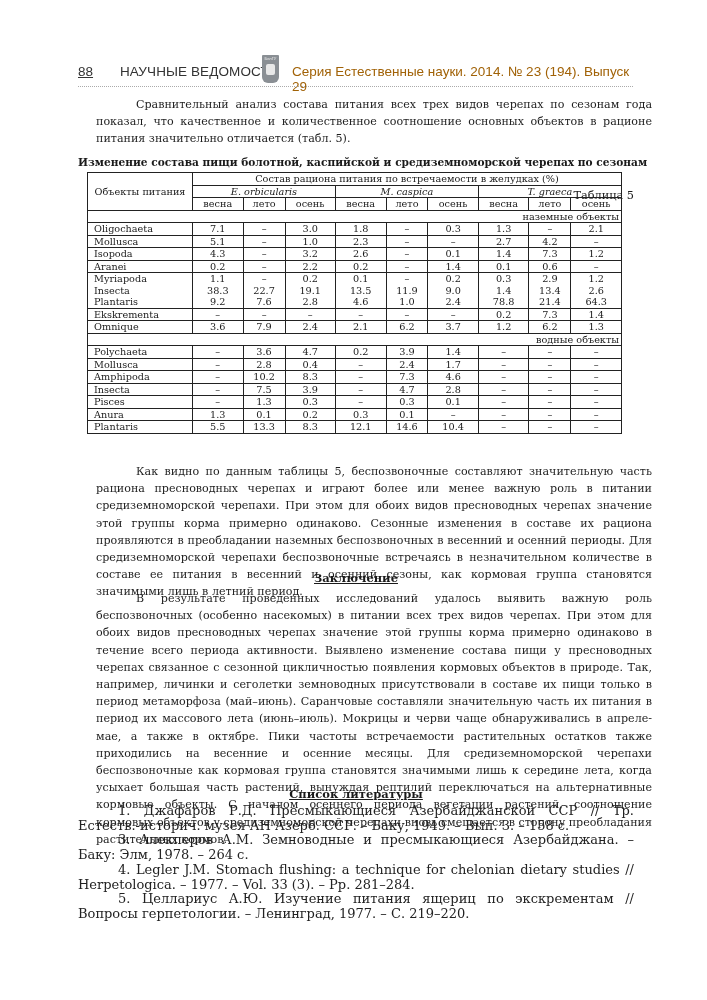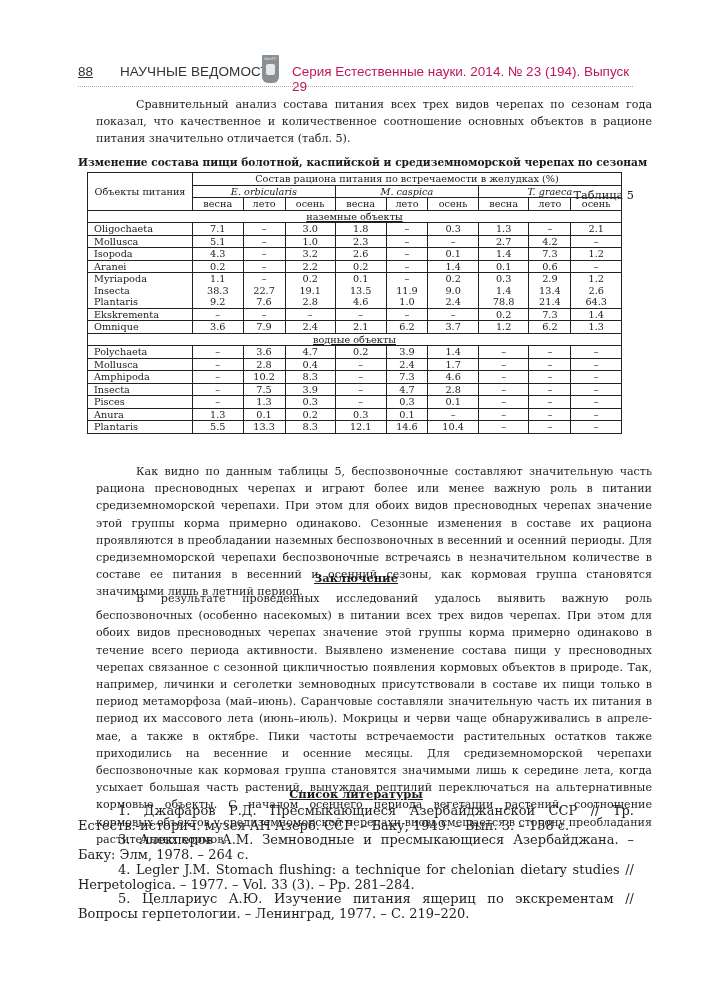--- a/index.html
+++ b/index.html
@@ -6,36 +6,36 @@
   body { width: 707px; height: 1000px; position: relative; overflow: hidden;
          font-family: "DejaVu Serif", "Liberation Serif", serif; color: #1a1a1a; }
   .page { position: absolute; left: 0; top: 0; width: 707px; height: 1000px; }
 
   .header { position: absolute; left: 78px; top: 55px; width: 555px; height: 30px; }
   .hdr-num { position: absolute; left: 0; top: 9px; font-family: "Liberation Sans", sans-serif; font-size: 13.5px; color: #333; text-decoration: underline; }
   .hdr-journal { position: absolute; left: 42px; top: 9px; font-family: "Liberation Sans", sans-serif; font-size: 13.5px; color: #333; letter-spacing: 0.1px; }
   .hdr-logo { position: absolute; left: 184px; top: 0; width: 17px; height: 28px; background: #8a8f94; border-radius: 1px 1px 6px 6px; }
   .hdr-logo .logo-text { position:absolute; left:0; top:1px; width:17px; font-size:4px; color:#eee; text-align:center; font-family:"Liberation Sans",sans-serif; }
   .hdr-logo .logo-fig { position:absolute; left:4px; top:9px; width:9px; height:11px; background:#e8e8e8; border-radius:2px; }
-  .hdr-series { position: absolute; left: 214px; top: 9px; font-family: "Liberation Sans", sans-serif; font-size: 13.5px; color: #be185d; }
+  .hdr-series { position: absolute; left: 214px; top: 9px; font-family: "Liberation Sans", sans-serif; font-size: 13.5px; color: #a16207; }
   .hdr-rule { position: absolute; left: 78px; top: 86px; width: 555px; border-top: 1px dotted #aaa; }
 
   .para { position: absolute; left: 96px; width: 556px; font-size: 11.1px; line-height: 17.2px; text-align: justify; color: #1e1e1e; }
   .para .indent { display: inline-block; width: 40px; }
 
   .table-label { position: absolute; left: 78px; top: 141px; width: 556px; text-align: right; font-size: 11.3px; margin-top: 48px; }
   .table-title { position: absolute; left: 78px; top: 156px; width: 556px; text-align: center; font-size: 10.6px; font-weight: bold; white-space: nowrap; }
 
   table.data { position: absolute; left: 87px; top: 172px; width: 535px; border-collapse: collapse; font-size: 9.7px; line-height: 11.5px; }
   table.data td, table.data th { border: 1px solid #222; padding: 0 2px; text-align: center; font-weight: normal; height: 11.5px; white-space: nowrap; }
   table.data td.name { text-align: left; padding-left: 6px; width: 96px; }
   table.data th.sp { font-style: italic; }
   table.data tr.nob-top td { border-top: none; }
   table.data tr.nob-bot td { border-bottom: none; margin-top: 7px; }
-  table.data td.section { text-align: center; text-decoration: underline; }
+  table.data td.section { text-align: right; }
 
   .section-title { position: absolute; left: 78px; width: 556px; text-align: center; font-size: 11.5px; font-weight: bold; text-decoration: underline; }
 
   .refs { position: absolute; left: 78px; top: 804px; width: 556px; font-size: 13px; line-height: 14.7px; text-align: justify; color: #222; }
   .refs p { margin: 0; }
   .refs .indent { display: inline-block; width: 40px; }
 </style>
 </head>
 <body>
 

